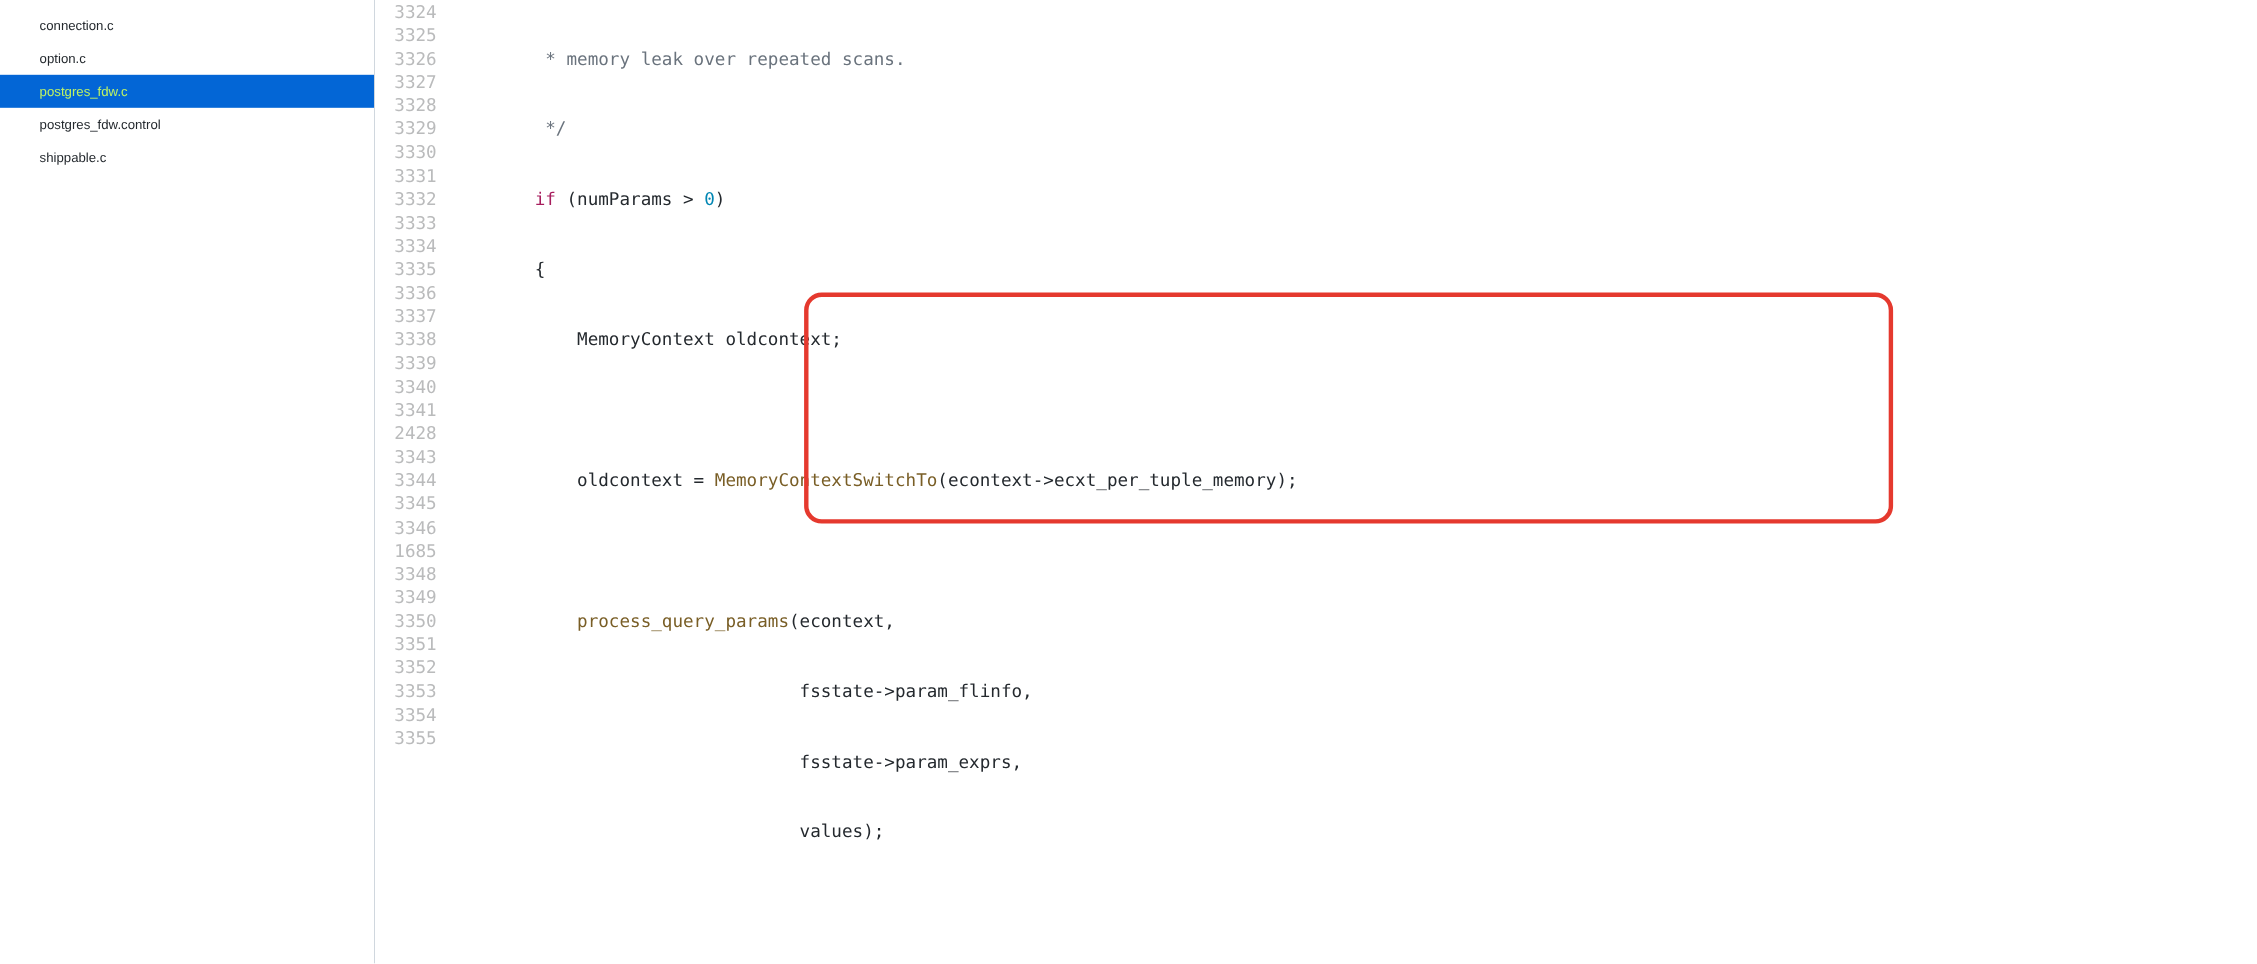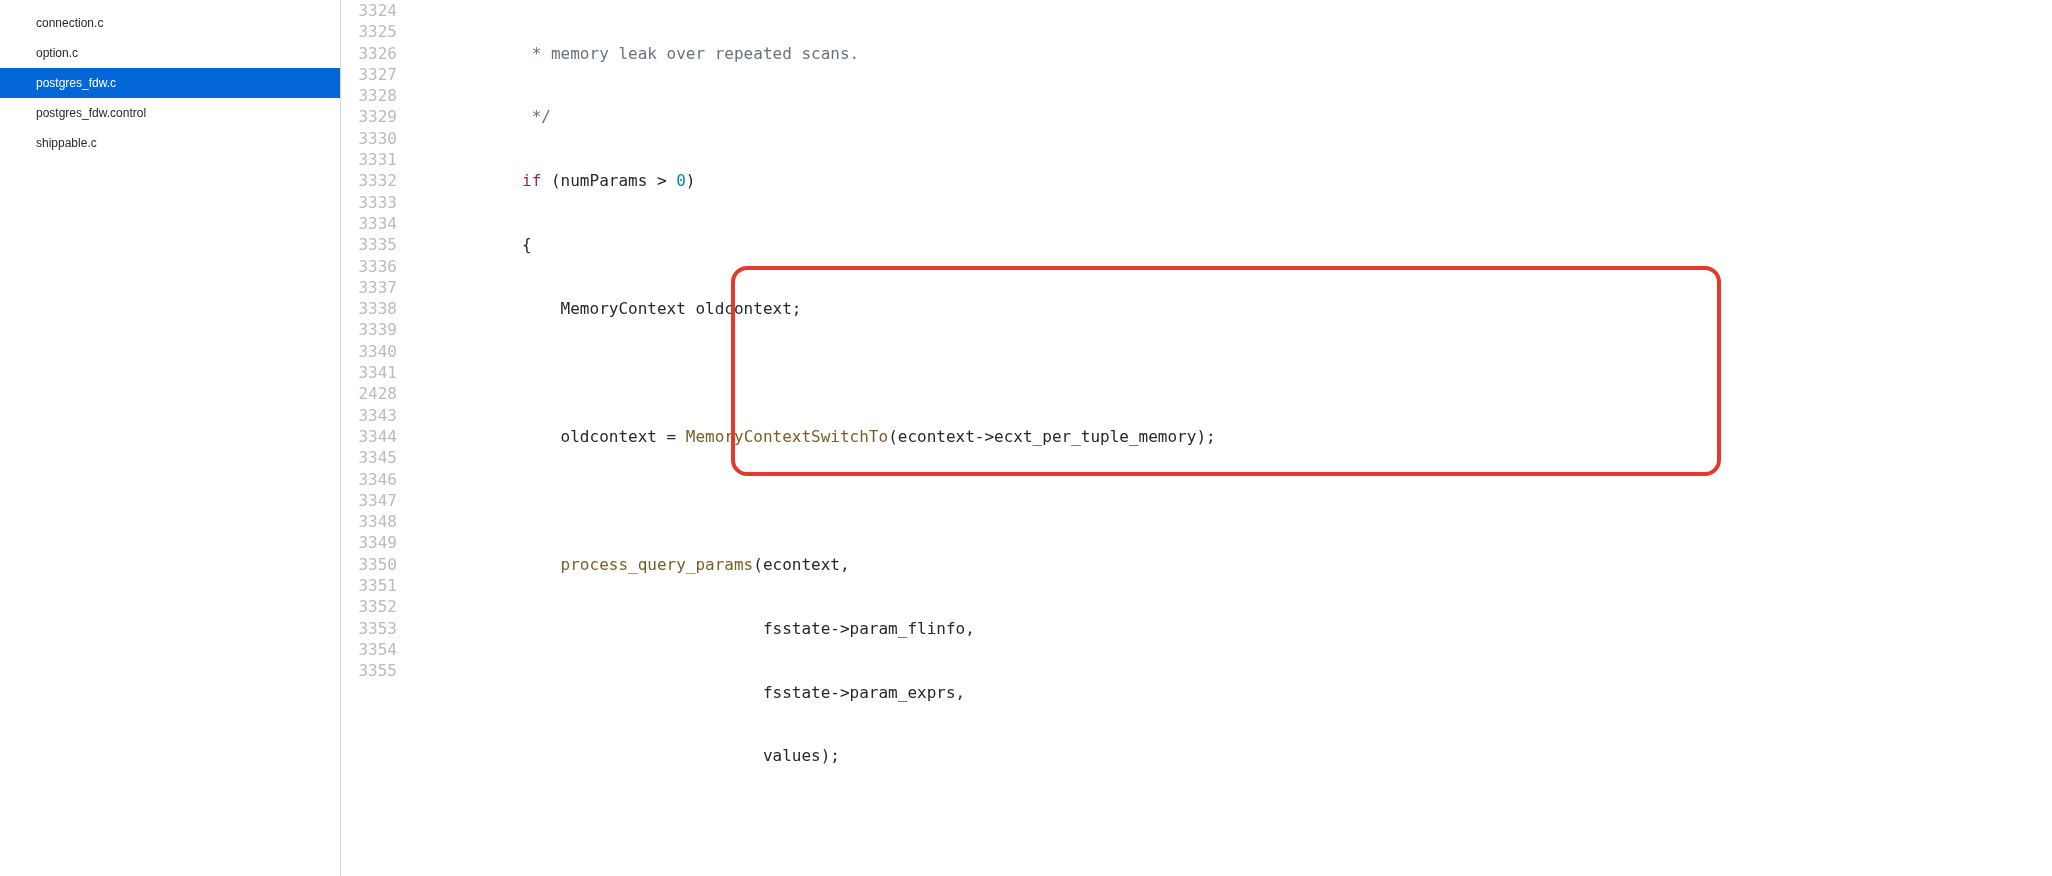--- a/index.html
+++ b/index.html
@@ -1,20 +1,20 @@
 <!DOCTYPE html>
 <html><head>
   <meta charset="utf-8">
   <style>
     * { margin: 0; padding: 0; box-sizing: border-box; }
     body { font-family: -apple-system, BlinkMacSystemFont, "Segoe UI", sans-serif; background: #fff; display: flex; height: 876px; width: 2052px; overflow: hidden; }
     .sidebar { width: 340px; background: #fff; padding-top: 8px; flex-shrink: 0; }
     .sidebar-item { padding: 8px 16px 8px 36px; font-size: 12px; color: #24292e; cursor: pointer; white-space: nowrap; }
-    .sidebar-item.selected { background: #0366d6; color: #ffffff; }
-    .code-pane { flex: 1; display: flex; font-family: "SF Mono", Menlo, Consolas, monospace; font-size: 16px; line-height: 21.3px; position: relative; background: #fff; border-left: 1px solid #d0d7de; gap: 36px; }
+    .sidebar-item.selected { background: #0366d6; color: #bef264; }
+    .code-pane { flex: 1; display: flex; font-family: "SF Mono", Menlo, Consolas, monospace; font-size: 16px; line-height: 21.3px; position: relative; background: #fff; border-left: 1px solid #d0d7de; }
     .gutter { background: #fff; color: #babbbc; text-align: right; padding: 0 12px 0 0; user-select: none; width: 68px; flex-shrink: 0; }
     .gutter div { height: 21.3px; }
     .code { position: relative; color: #24292e; flex: 1; white-space: pre; }
     .code-line { height: 21.3px; }
     .kw { color: #a71d5d; }
     .num { color: #0086b3; }
     .fn { color: #795e26; }
     .cmt { color: #6a737d; }
     .txt { color: #24292e; }
     .red-box { position: absolute; border: 4px solid #e5392e; border-radius: 16px; pointer-events: none; left: 390px; top: 266px; width: 990px; height: 210px; }
@@ -48,21 +48,21 @@
       <div>3337</div>
       <div>3338</div>
       <div>3339</div>
       <div>3340</div>
       <div>3341</div>
       <div>2428</div>
       <div>3343</div>
       <div>3344</div>
       <div>3345</div>
       <div>3346</div>
-      <div>3347</div>
+      <div>1685</div>
       <div>3348</div>
       <div>3349</div>
       <div>3350</div>
       <div>3351</div>
       <div>3352</div>
       <div>3353</div>
       <div>3354</div>
       <div>3355</div>
     </div>
   <div class="code">

